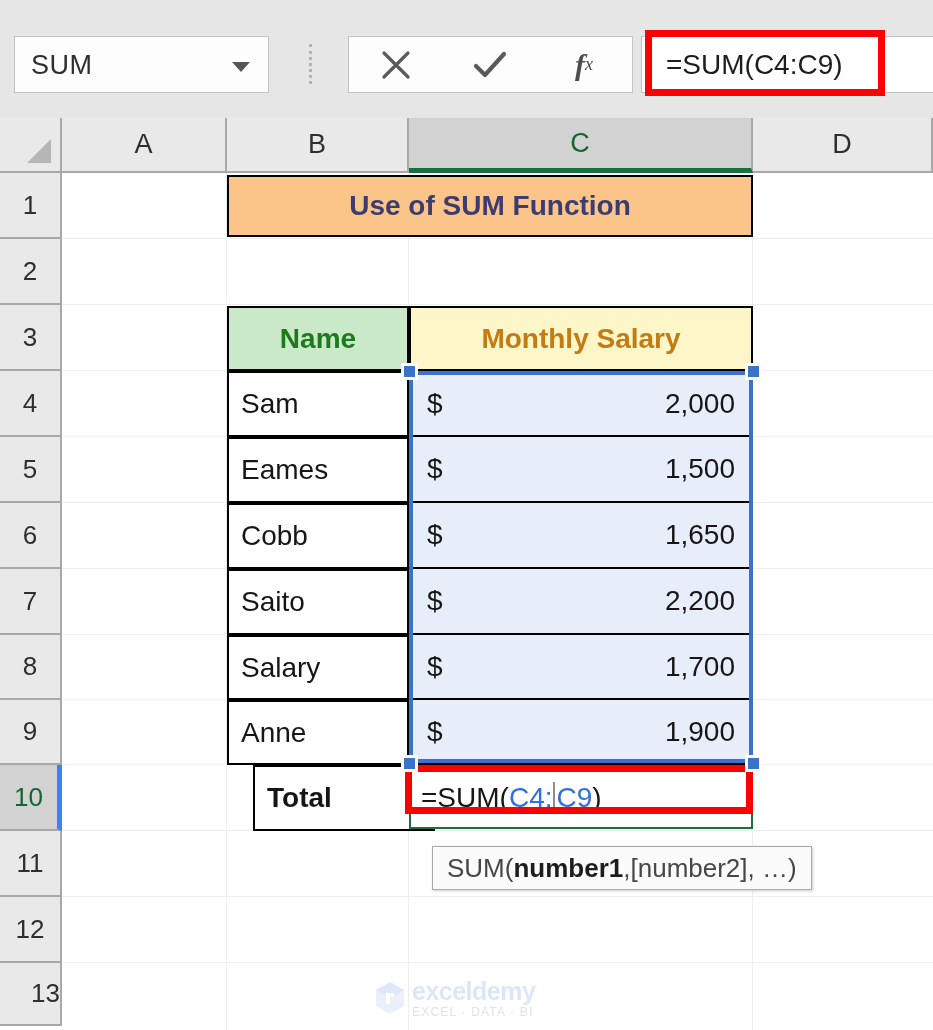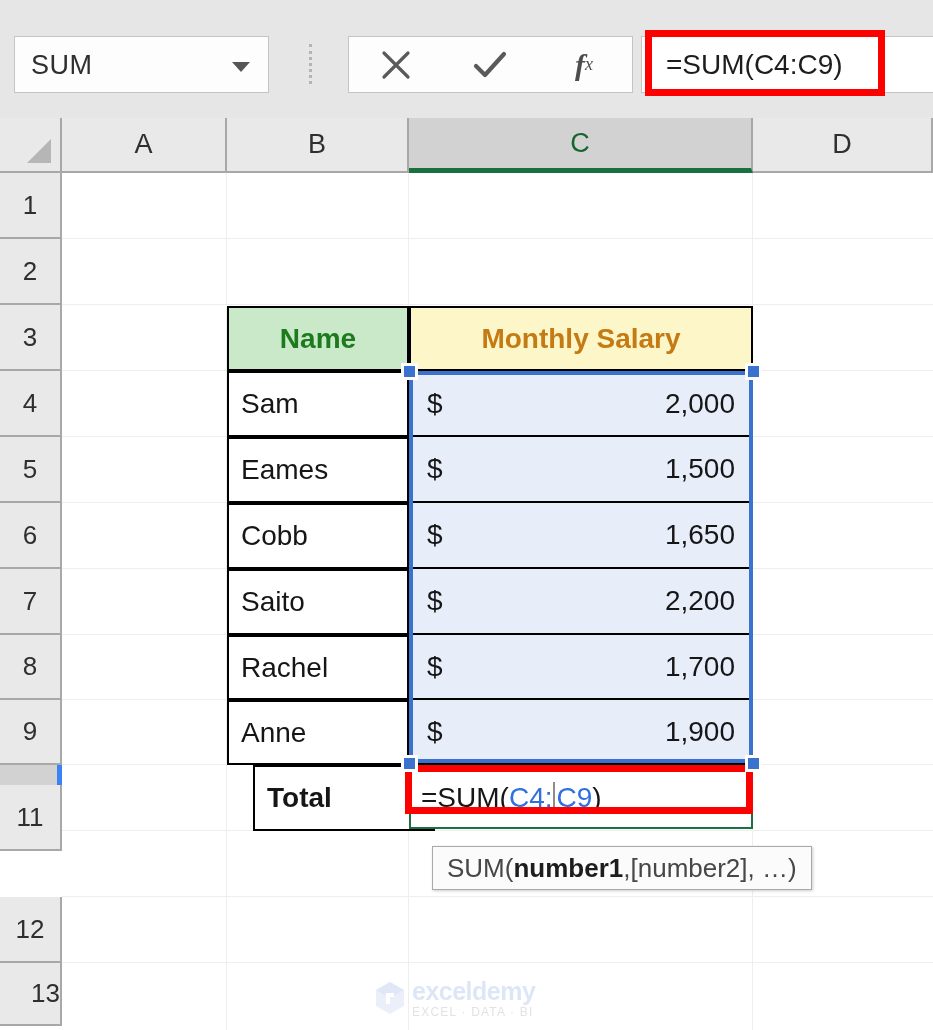--- a/index.html
+++ b/index.html
@@ -383,40 +383,41 @@
   <div class="rowhead" style="top:173px;height:66px;">1</div>
   <div class="rowhead" style="top:239px;height:66px;">2</div>
   <div class="rowhead" style="top:305px;height:66px;">3</div>
   <div class="rowhead" style="top:371px;height:66px;">4</div>
   <div class="rowhead" style="top:437px;height:66px;">5</div>
   <div class="rowhead" style="top:503px;height:66px;">6</div>
   <div class="rowhead" style="top:569px;height:66px;">7</div>
   <div class="rowhead" style="top:635px;height:65px;">8</div>
   <div class="rowhead" style="top:700px;height:65px;">9</div>
   <div class="rowhead selected" style="top:765px;height:66px;">10</div>
-  <div class="rowhead" style="top:785px;height:66px;">11</div>
+  <div class="rowhead" style="top:831px;height:66px;">11</div>
   <div class="rowhead" style="top:897px;height:66px;">12</div>
   <div class="rowhead" style="top:963px;height:63px;padding-left:31px;">13</div>
 
   <div class="gridline-h" style="top:238px;"></div>
   <div class="gridline-h" style="top:304px;"></div>
   <div class="gridline-h" style="top:370px;"></div>
   <div class="gridline-h" style="top:436px;"></div>
   <div class="gridline-h" style="top:502px;"></div>
   <div class="gridline-h" style="top:568px;"></div>
   <div class="gridline-h" style="top:634px;"></div>
   <div class="gridline-h" style="top:699px;"></div>
   <div class="gridline-h" style="top:764px;"></div>
   <div class="gridline-h" style="top:830px;"></div>
   <div class="gridline-h" style="top:896px;"></div>
   <div class="gridline-h" style="top:962px;"></div>
   <div class="gridline-v" style="left:226px;height:857px;"></div>
   <div class="gridline-v" style="left:408px;height:857px;"></div>
   <div class="gridline-v" style="left:752px;height:857px;"></div>
 
+  <div class="cell cell-title" style="left:227px;top:175px;width:526px;height:62px;">Use of SUM Function</div>
 
   <div class="cell cell-hdr-name" style="left:227px;top:306px;width:182px;height:65px;">Name</div>
   <div class="cell cell-hdr-salary" style="left:409px;top:306px;width:344px;height:65px;">Monthly Salary</div>
 
   <div class="cell cell-name" style="left:227px;top:371px;width:182px;height:66px;">Sam</div>
   <div class="cell cell-salary firstrow" style="left:409px;top:371px;width:344px;height:66px;">
     <span class="sal-dollar">$</span>
     <span class="sal-amount">2,000</span>
   </div>
 
@@ -431,21 +432,21 @@
     <span class="sal-dollar">$</span>
     <span class="sal-amount">1,650</span>
   </div>
 
   <div class="cell cell-name" style="left:227px;top:569px;width:182px;height:66px;">Saito</div>
   <div class="cell cell-salary" style="left:409px;top:569px;width:344px;height:66px;">
     <span class="sal-dollar">$</span>
     <span class="sal-amount">2,200</span>
   </div>
 
-  <div class="cell cell-name" style="left:227px;top:635px;width:182px;height:65px;">Rachel</div>
+  <div class="cell cell-name" style="left:227px;top:635px;width:182px;height:65px;">Salary</div>
   <div class="cell cell-salary" style="left:409px;top:635px;width:344px;height:65px;">
     <span class="sal-dollar">$</span>
     <span class="sal-amount">1,700</span>
   </div>
 
   <div class="cell cell-name" style="left:227px;top:700px;width:182px;height:65px;">Anne</div>
   <div class="cell cell-salary" style="left:409px;top:700px;width:344px;height:65px;">
     <span class="sal-dollar">$</span>
     <span class="sal-amount">1,900</span>
   </div>

